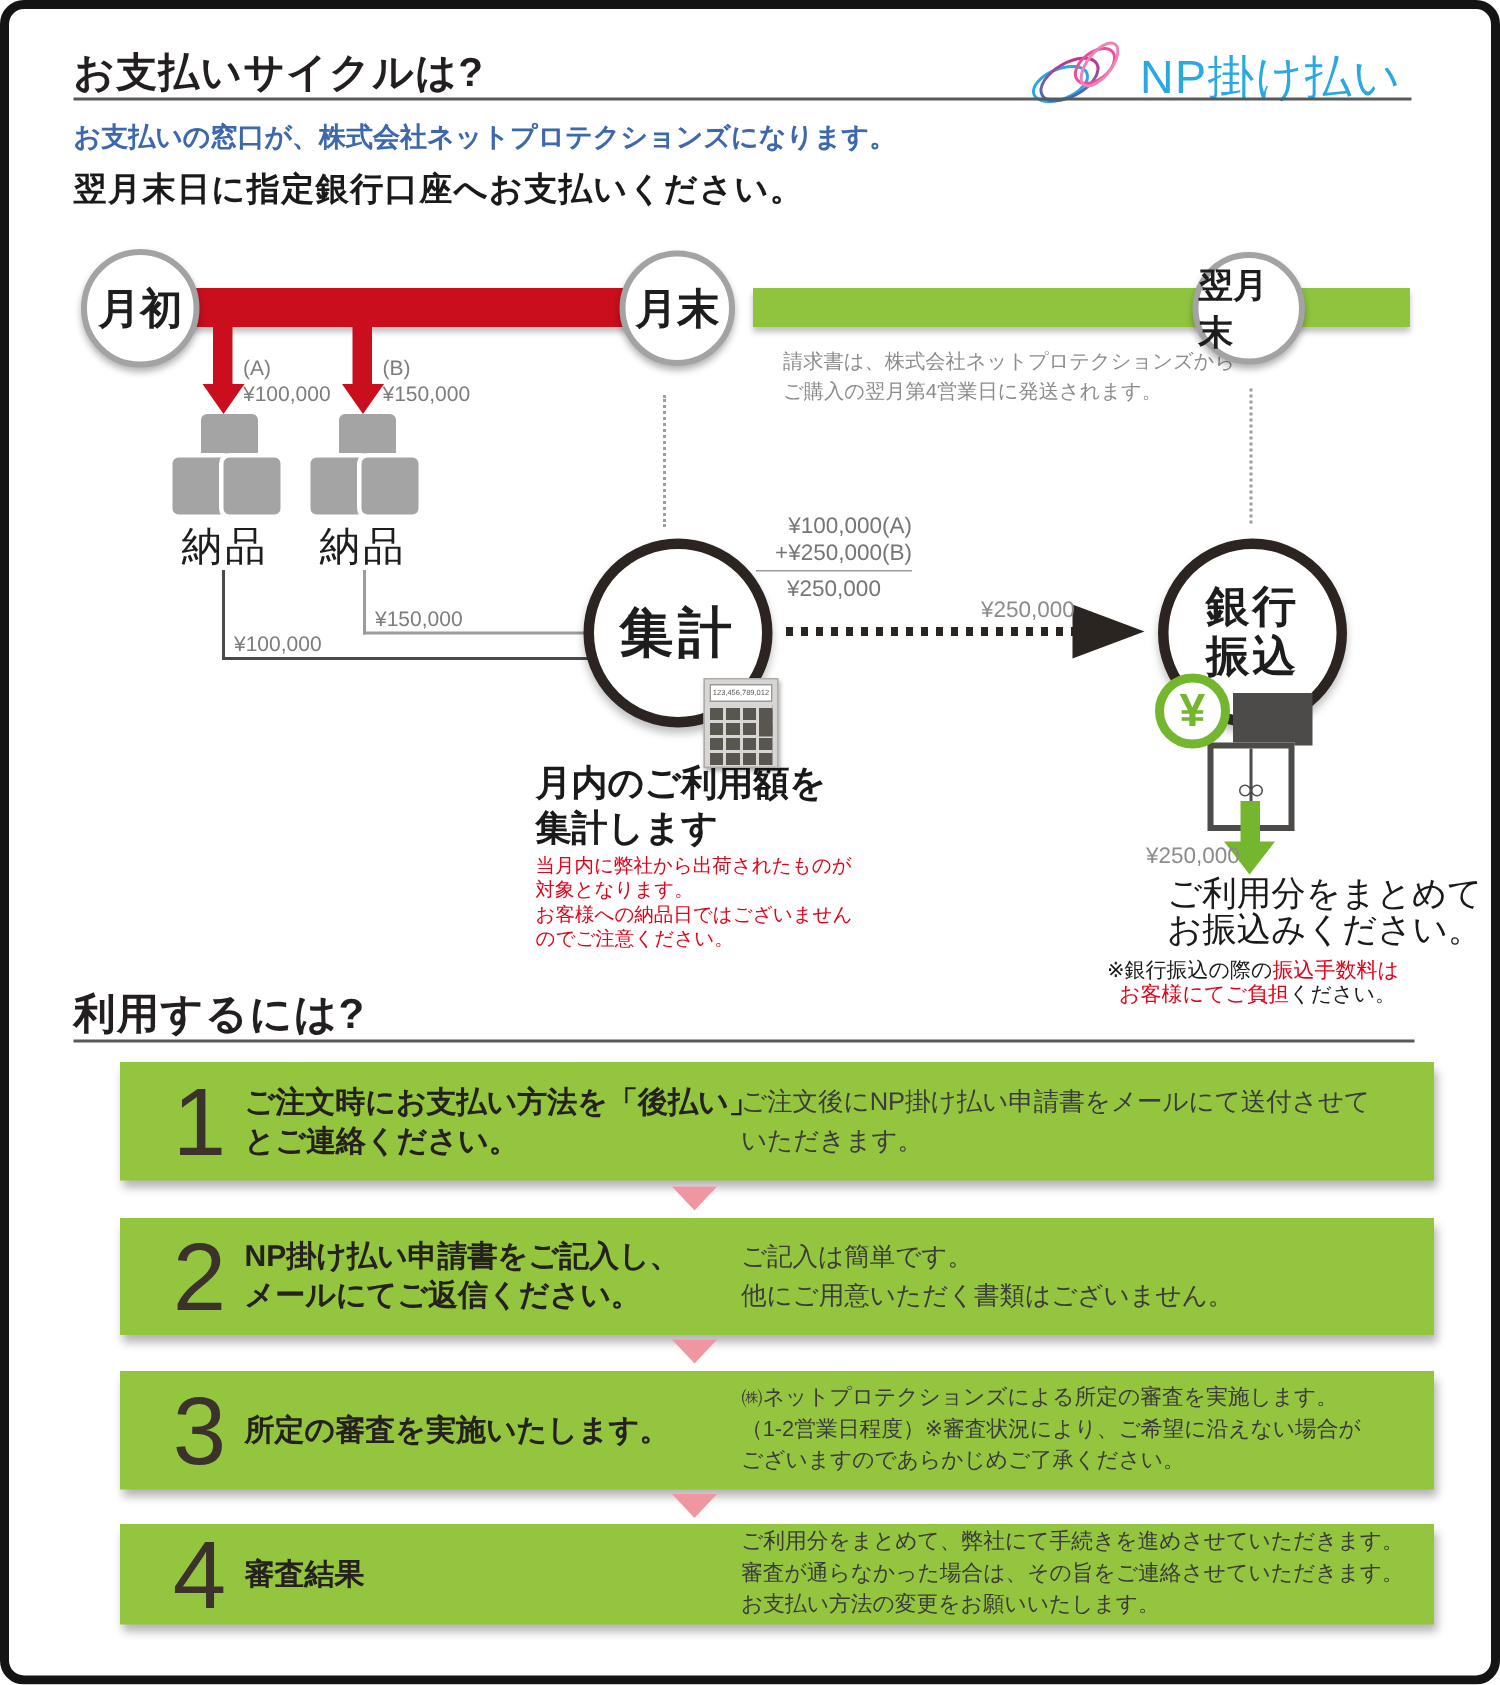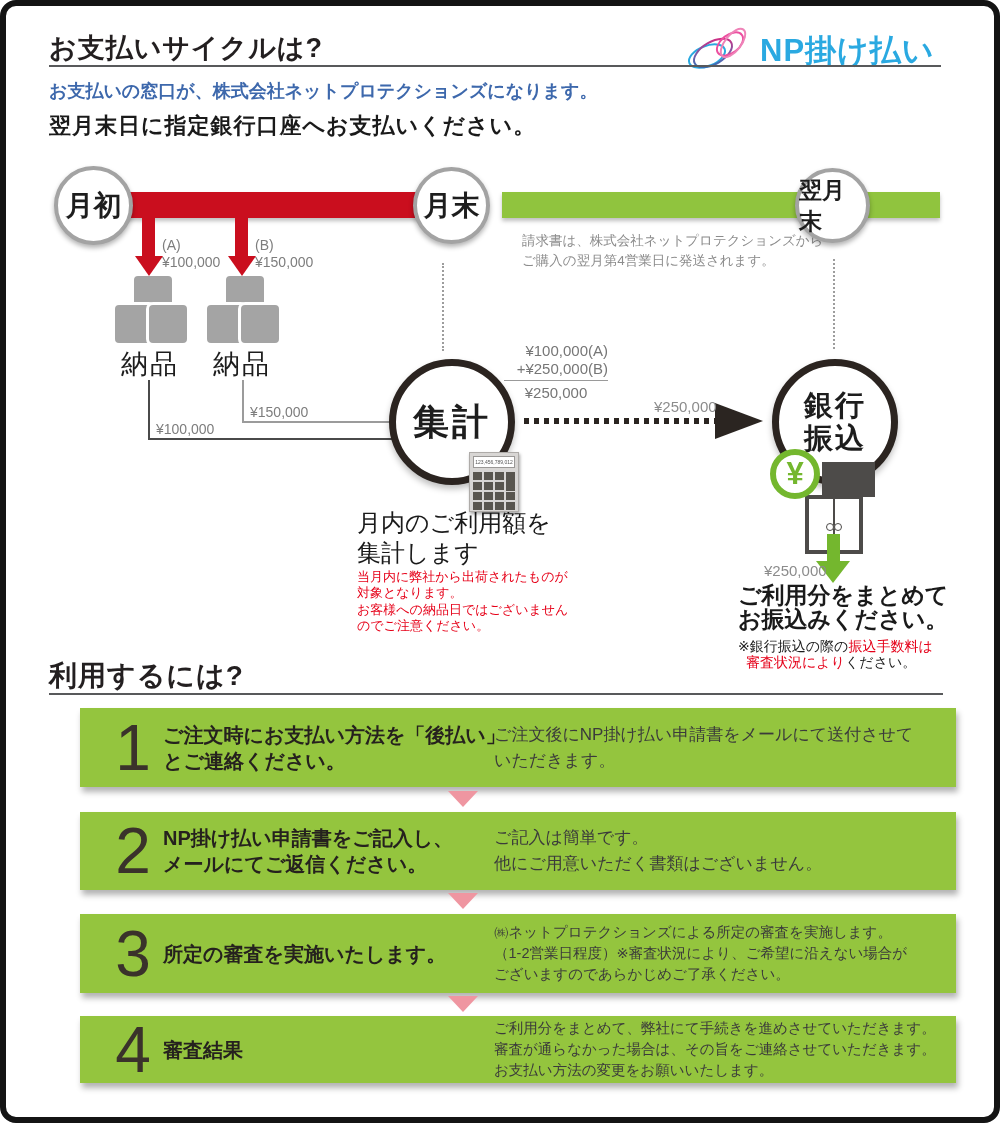--- a/index.html
+++ b/index.html
@@ -8,21 +8,21 @@
     background:#fff;border:6px solid #141414;border-radius:16px;overflow:hidden;
     font-family:"Liberation Sans","DejaVu Sans",sans-serif;color:#1d1d1d;
   }
   .abs{position:absolute;}
   .preline{white-space:pre-line;}
 
   
   .page-title{left:43px;top:24px;font-size:27px;font-weight:bold;color:#231f20;letter-spacing:1px;}
   .hr1{left:43px;top:59px;width:892px;height:2px;background:#58595b;}
   .logo{left:680px;top:20px;display:flex;align-items:center;}
-  .logo-text{font-size:31px;color:#2aa9e1;font-weight:700;letter-spacing:1px;margin-left:4px;}
+  .logo-text{font-size:31px;color:#2aa9e1;font-weight:400;letter-spacing:1px;margin-left:4px;}
   .lead-blue{left:43px;top:73px;font-size:18px;font-weight:bold;color:#3d68ac;}
   .lead-bold{left:43px;top:105px;font-size:22px;font-weight:bold;color:#1a1a1a;letter-spacing:1px;}
 
   
   .bar-red{left:88px;top:186px;width:357px;height:26px;background:#ca0e1e;box-shadow:0 3px 4px rgba(0,0,0,.25);}
   .bar-green{left:496px;top:186px;width:438px;height:26px;background:#90c43e;box-shadow:0 3px 4px rgba(0,0,0,.25);}
   .mile{background:#fff;border:4px solid #a3a3a3;border-radius:50%;display:flex;align-items:center;justify-content:center;
         font-weight:bold;color:#1d1d1d;z-index:2;box-shadow:0 3px 5px rgba(0,0,0,.3);box-sizing:border-box;font-family:Liberation Serif, serif;}
   .m1{left:48px;top:160px;width:79px;height:79px;font-size:28px;}
   .m2{left:407px;top:161px;width:77px;height:77px;font-size:28px;}
@@ -58,36 +58,36 @@
      background:
        repeating-linear-gradient(0deg, transparent 0 8px, #d8d6d4 8px 10px),
        repeating-linear-gradient(90deg, #59564f 0 9px, #d8d6d4 9px 11px);}
   .calc-key-tall{left:36px;top:20px;width:9px;height:18px;background:#59564f;}
 
   .dotted-arrow{left:518px;top:412px;width:192px;height:6px;
      background:repeating-linear-gradient(90deg,#2b2521 0 5px,transparent 5px 10px);}
   .dotted-arrow-head{left:709px;top:397px;width:0;height:0;border-left:48px solid #2b2521;border-top:18px solid transparent;border-bottom:18px solid transparent;}
   .transfer-amount{left:648px;top:392px;font-size:15px;color:#8c8c8c;}
 
-  .tally-caption{left:351px;top:502px;font-size:24px;font-weight:normal;line-height:30px;color:#1a1a1a;}
+  .tally-caption{left:351px;top:502px;font-size:24px;font-weight:bold;line-height:30px;color:#1a1a1a;}
   .tally-note{left:351px;top:563px;font-size:13px;line-height:16.4px;color:#e60018;}
 
   
   .yen-badge{left:764px;top:443px;width:50px;height:50px;background:#fff;border:6px solid #74b72e;border-radius:50%;
      display:flex;align-items:center;justify-content:center;font-size:31px;font-weight:bold;color:#74b72e;z-index:4;box-sizing:border-box;}
   .bank-roof{left:816px;top:456px;width:53px;height:35px;background:#4d4b49;z-index:3;}
   .bank-bldg{left:799px;top:489px;width:58px;height:59px;background:#fff;border:4px solid #4d4b49;z-index:3;box-sizing:border-box;}
   .bank-door-split{position:absolute;left:50%;top:0;width:2px;height:100%;background:#4d4b49;margin-left:-1px;}
   .bank-handle{position:absolute;top:24px;width:6px;height:6px;border:1px solid #4d4b49;border-radius:50%;background:#fff;}
   .h-left{left:17px;} .h-right{right:17px;}
   .garrow-shaft{left:821px;top:528px;width:13px;height:29px;background:#74b72e;z-index:5;}
   .garrow-head{left:810px;top:555px;width:0;height:0;border-left:17px solid transparent;border-right:17px solid transparent;border-top:22px solid #74b72e;z-index:5;}
   .bank-amount{left:758px;top:556px;font-size:15px;color:#8c8c8c;z-index:6;}
 
-  .transfer-caption{left:732px;top:577px;font-size:23px;font-weight:bold;line-height:24px;color:#1a1a1a;}
+  .transfer-caption{left:772px;top:577px;font-size:23px;font-weight:normal;line-height:24px;color:#1a1a1a;}
   .transfer-note{left:732px;top:632px;font-size:14px;line-height:16px;color:#1a1a1a;}
   .red-text{color:#e50019;}
 
   
   .section-title{left:43px;top:651px;font-size:28px;font-weight:bold;color:#231f20;letter-spacing:1px;}
   .hr2{left:43px;top:687px;width:894px;height:2px;background:#58595b;}
 
   .step-bar{left:74px;width:876px;background:#94c53e;box-shadow:2px 5px 6px rgba(0,0,0,.3);}
   .sb1{top:702px;height:79px;} .sb2{top:806px;height:78px;} .sb3{top:908px;height:79px;} .sb4{top:1010px;height:67px;}
   .step-num{position:absolute;left:22px;top:0;bottom:0;width:62px;display:flex;align-items:center;justify-content:center;
@@ -209,21 +209,21 @@
     <div class="bank-handle h-right"></div>
   </div>
   <div class="abs garrow-shaft"></div>
   <div class="abs garrow-head"></div>
   <div class="abs bank-amount">¥250,000</div>
 
   <div class="abs transfer-caption preline">ご利用分をまとめて
 お振込みください。</div>
   <div class="abs transfer-note">
     <span>※銀行振込の際の</span><span class="red-text">振込手数料は</span><br>
-    <span style="padding-left:8px;" class="red-text">審査状況により</span><span>ください。</span>
+    <span style="padding-left:8px;" class="red-text">お客様にてご負担</span><span>ください。</span>
   </div>
 
   <div class="abs section-title">利用するには?</div>
   <div class="abs hr2"></div>
 
   <div class="abs step-bar sb1">
     <div class="step-num">1</div>
     <div class="step-title preline">ご注文時にお支払い方法を「後払い」
 とご連絡ください。</div>
     <div class="step-desc preline">ご注文後にNP掛け払い申請書をメールにて送付させて

